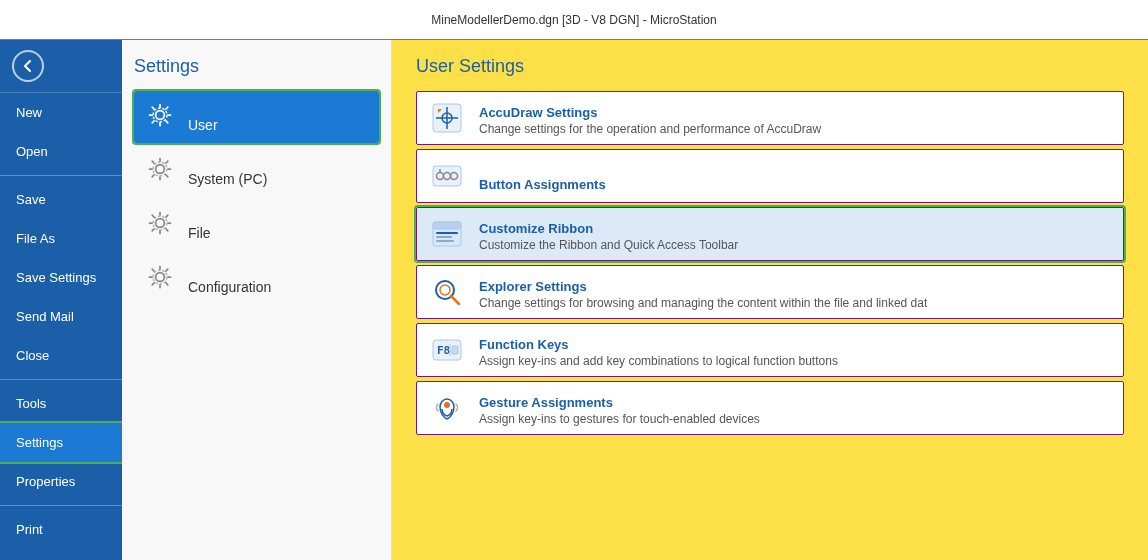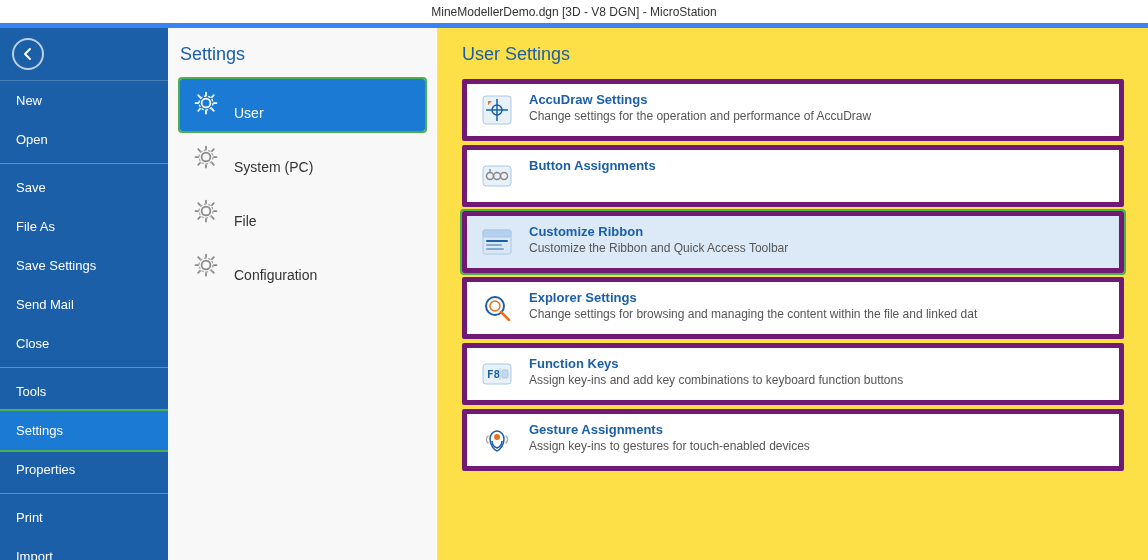--- a/index.html
+++ b/index.html
@@ -1,40 +1,40 @@
 <!DOCTYPE html>
 <html><head>
   <meta charset="utf-8">
   <style>
     * { box-sizing: border-box; margin: 0; padding: 0; }
     body { font-family: 'Segoe UI', Arial, sans-serif; font-size: 13px; background: #f0f0f0; width: 1148px; height: 560px; overflow: hidden; display: flex; flex-direction: column; }
 
     
     .title-bar {
       background: #fff;
-      border-bottom: 5px solid #3b82f6;
+      border-bottom: 1px solid #3b82f6;
       padding: 4px 12px;
       font-size: 12px;
       color: #333;
       text-align: center;
-      height: 28px;
+      height: 40px;
       display: flex;
       align-items: center;
       justify-content: center;
     }
 
     .main-layout {
       display: flex;
       flex: 1;
       overflow: hidden;
     }
 
     
     .sidebar {
-      width: 168px;
+      width: 122px;
       background: #1a5fa8;
       display: flex;
       flex-direction: column;
       color: white;
       flex-shrink: 0;
     }
 
     .sidebar-back {
       padding: 10px 12px;
       display: flex;
@@ -137,22 +137,22 @@
 
     .content-panel h2 {
       color: #1a5fa8;
       font-size: 18px;
       font-weight: 400;
       margin-bottom: 14px;
     }
 
     .user-setting-item {
       display: flex;
-      align-items: flex-start;
-      border: 5px solid #701a75;
+      align-items: flex-end;
+      border: 1px solid #701a75;
       border-radius: 2px;
       margin-bottom: 4px;
       padding: 8px 12px;
       cursor: pointer;
       background: white;
     }
 
     .user-setting-item.highlighted {
       background: #dce9f7;
       outline: 2px solid #4caf50;
@@ -361,21 +361,21 @@
       <div class="user-setting-item-icon">
         <svg width="34" height="34" viewBox="0 0 34 34">
           <rect x="3" y="7" width="28" height="20" rx="3" fill="#e8f0f8" stroke="#aac8e8" stroke-width="1"></rect>
           <text x="7" y="21" font-size="11" font-family="monospace" font-weight="bold" fill="#1a5fa8">F8</text>
           <line x1="20" y1="11" x2="20" y2="23" stroke="#aac8e8" stroke-width="1"></line>
           <rect x="22" y="13" width="6" height="8" rx="1" fill="#c8d8e8" stroke="#aac8e8" stroke-width="1"></rect>
         </svg>
       </div>
       <div class="user-setting-item-content">
         <span class="user-setting-title">Function Keys</span>
-        <span class="user-setting-desc">Assign key-ins and add key combinations to keyboard function buttons</span>
+        <span class="user-setting-desc">Assign key-ins and add key combinations to logical function buttons</span>
       </div>
     </div>
 
     <div class="user-setting-item">
       <div class="user-setting-item-icon">
         <svg width="34" height="34" viewBox="0 0 34 34">
           <path d="M17 8 C13 8 10 12 10 16 C10 22 14 27 17 28 C20 27 24 22 24 16 C24 12 21 8 17 8Z" fill="none" stroke="#1a5fa8" stroke-width="1.5"></path>
           <circle cx="17" cy="14" r="3" fill="#e87020"></circle>
           <path d="M12 18 C12 21 14 24 17 25 C20 24 22 21 22 18" fill="none" stroke="#1a5fa8" stroke-width="1.5"></path>
           <path d="M8 20 C6 18 6 15 8 13" fill="none" stroke="#aaa" stroke-width="1.5" stroke-linecap="round"></path>

